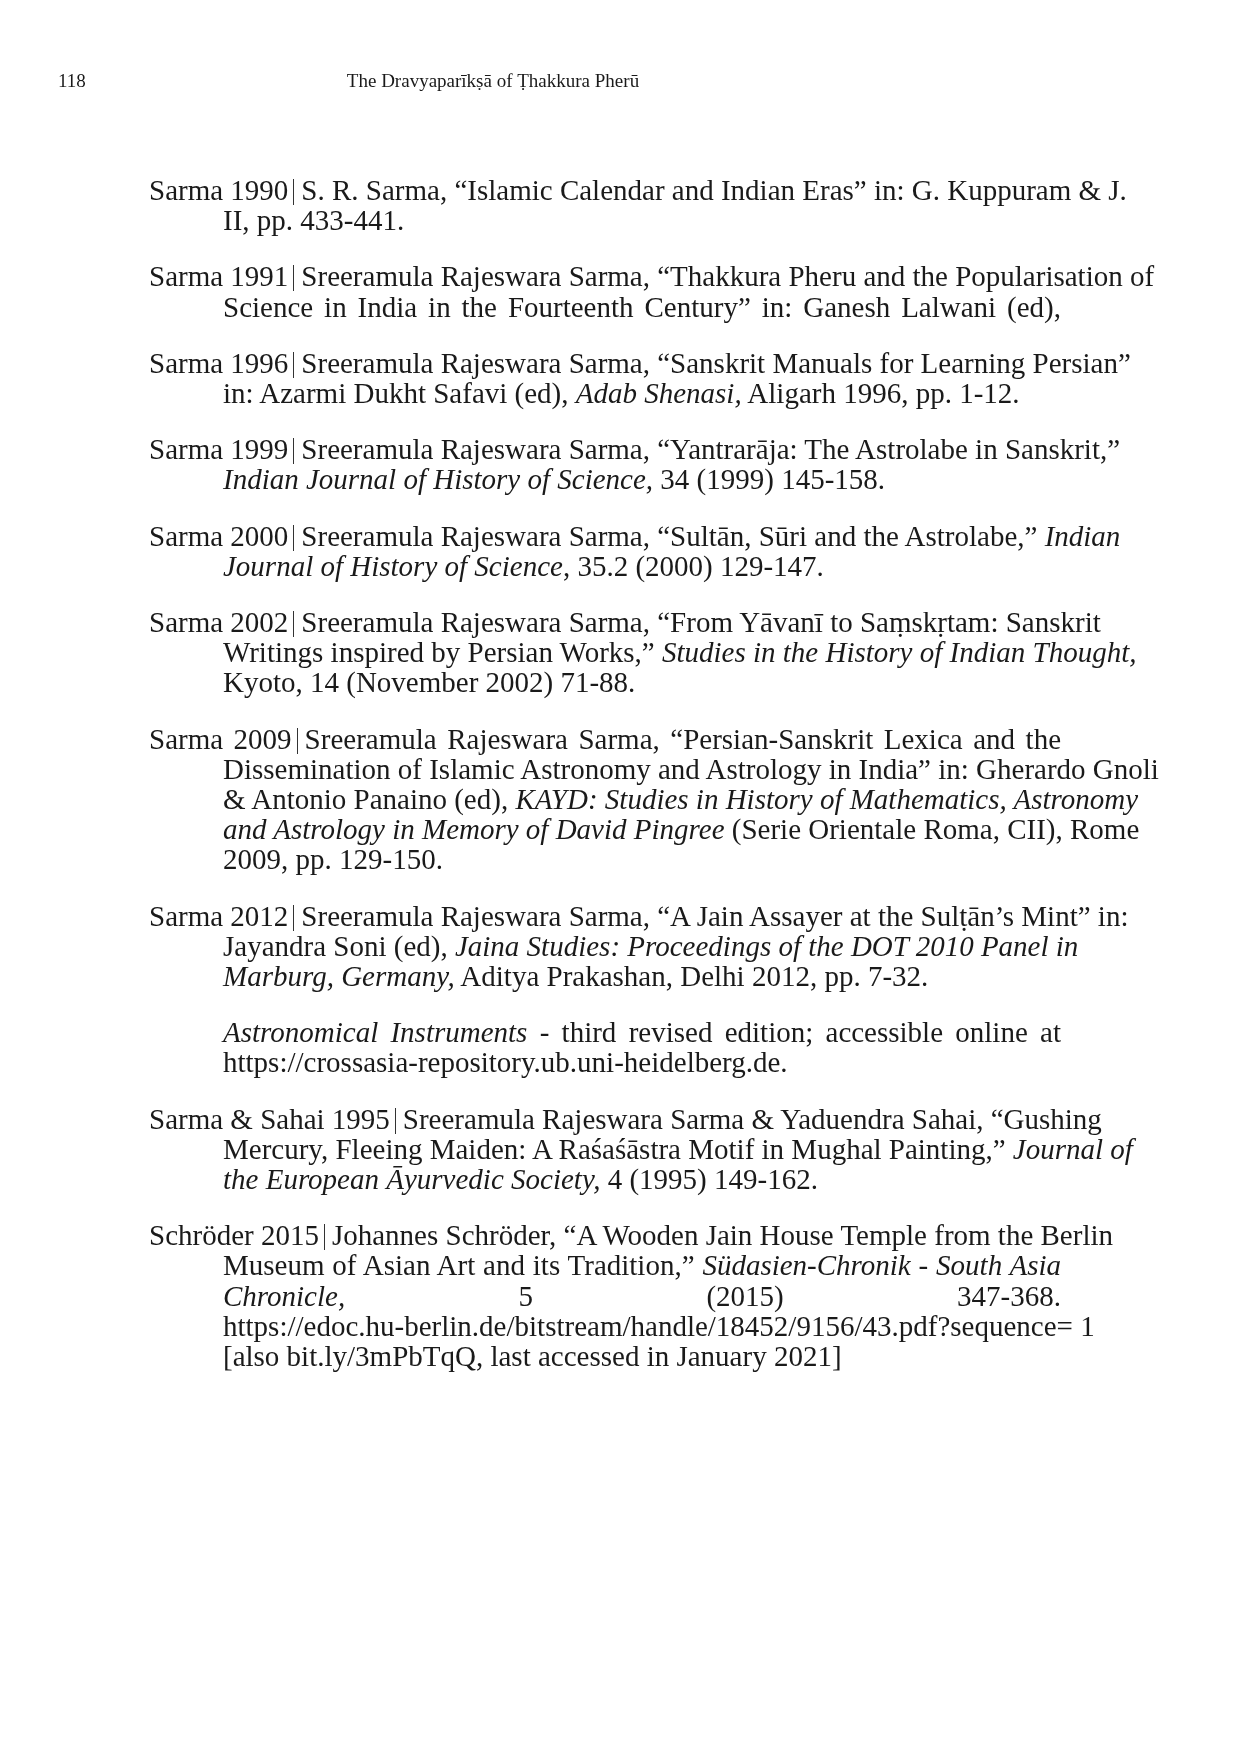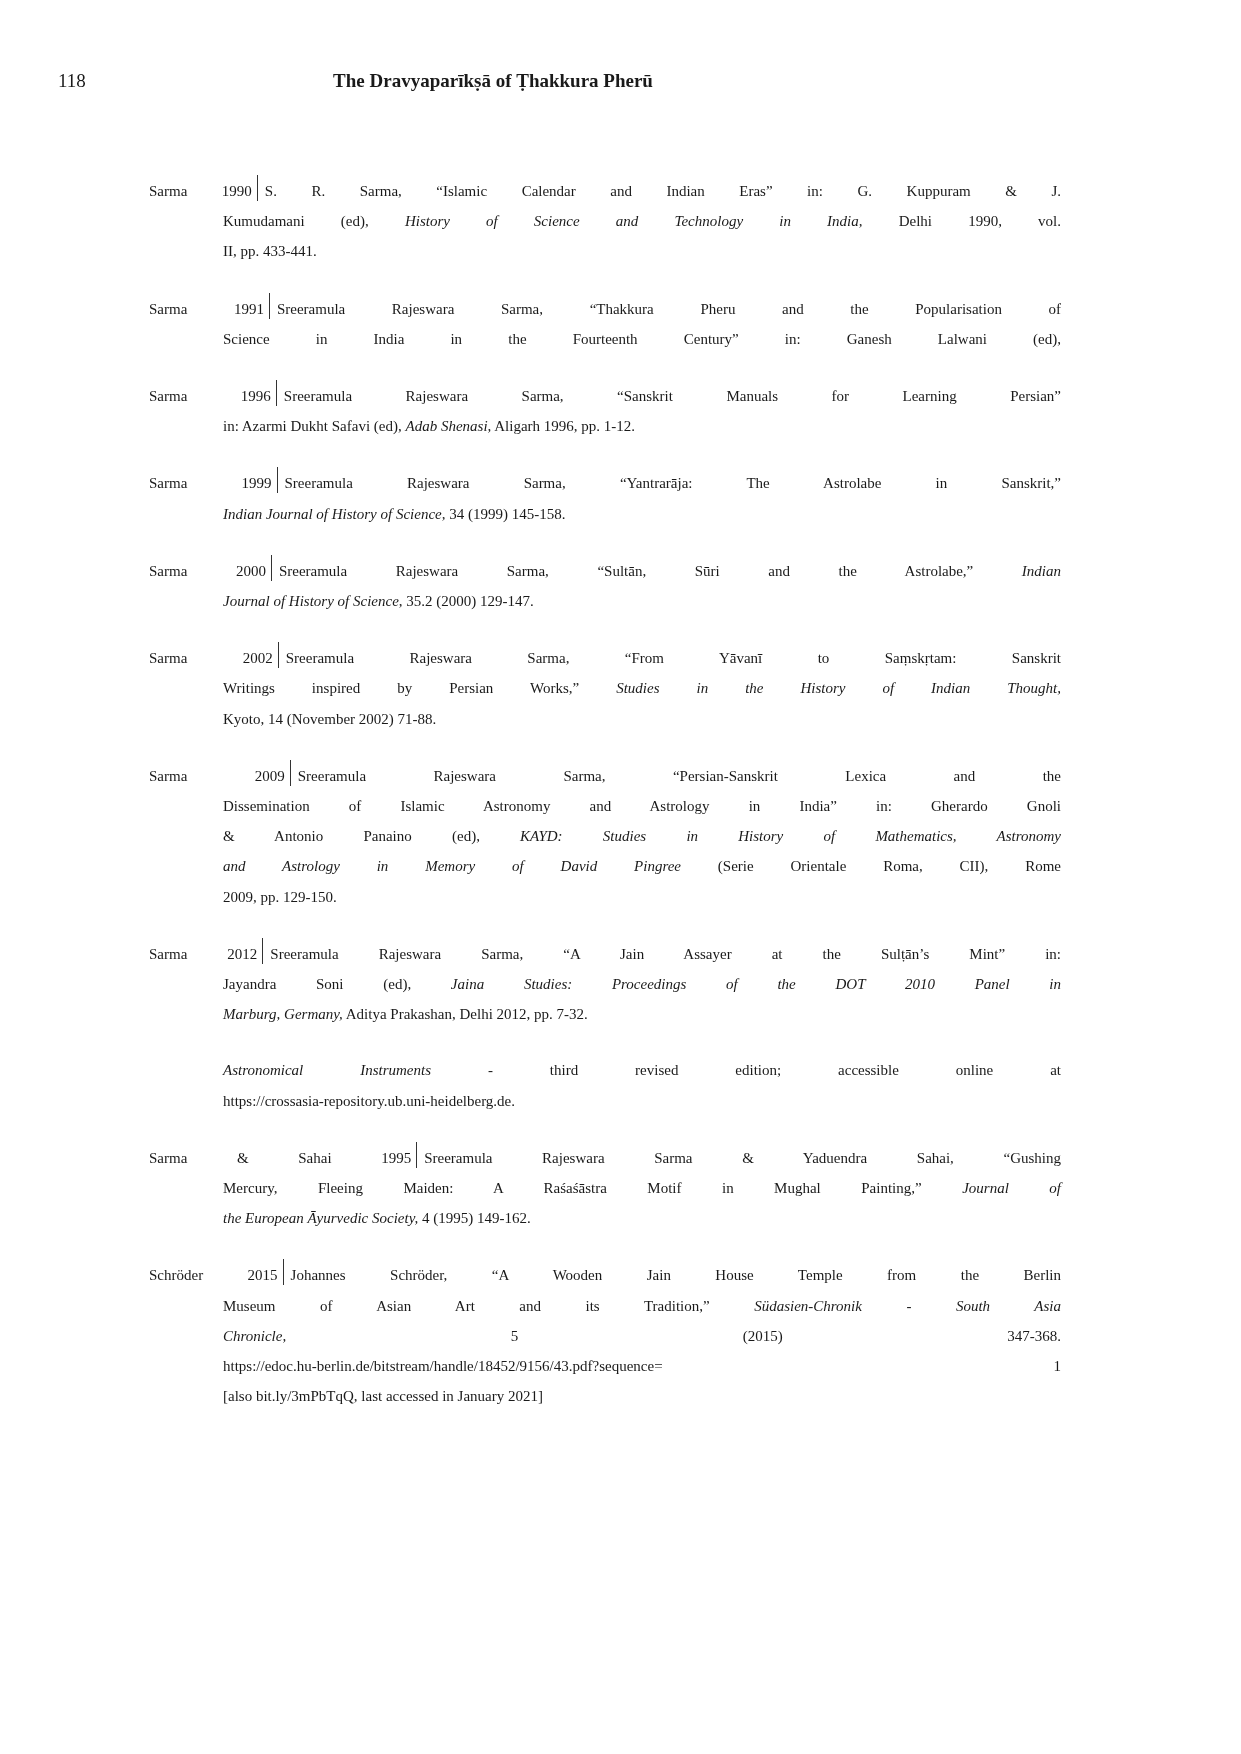--- a/index.html
+++ b/index.html
@@ -1,38 +1,37 @@
 <!DOCTYPE html>
 <html><head>
 <meta charset="utf-8">
 <style>
   html, body { margin: 0; padding: 0; background: #ffffff; }
   body { width: 1241px; height: 1754px; position: relative; overflow: hidden;
          font-family: "Liberation Serif", "DejaVu Serif", serif; color: #1a1a1a; }
   .page-number { position: absolute; left: 58px; top: 70px; font-size: 19px; }
-  .running-head { position: absolute; left: 0; width: 986px; top: 70px; text-align: center; font-size: 19px; font-weight: bold; }
+  .running-head { position: absolute; left: 0; width: 986px; top: 70px; text-align: center; font-size: 19px; }
   .bib { position: absolute; left: 149px; top: 175px; width: 912px; }
-  .entry { margin: 0 0 26px 0; font-size: 15px; line-height: 30.2px; }
+  .entry { margin: 0 0 26px 0; font-size: 29px; line-height: 30.2px; }
   .line { display: block; text-align: justify; text-align-last: justify; white-space: nowrap; }
   .line.last { text-align-last: left; }
   .line.indent { padding-left: 74px; }
   .key { }
   .sep { display: inline-block; width: 1px; height: 26px; background: #333; vertical-align: -5px; margin: 0 7px 0 5px; }
   .it { font-style: italic; }
 </style>
 </head>
 <body>
 
 <div class="page-number">118</div>
 <div class="running-head">The Dravyaparīkṣā of Ṭhakkura Pherū</div>
 
 <div class="bib" id="bib">
     <div class="entry">
       <span class="line"><span class="key">Sarma 1990</span><span class="sep"></span><span>S. R. Sarma, “Islamic Calendar and Indian Eras” in: G. Kuppuram &amp; J.</span></span>
-      <span class="line indent"><span>Kumudamani (ed), </span><span class="it">History of Science and Technology in India,</span><span> Delhi 1990, vol.</span></span>
       <span class="line indent last"><span>II, pp. 433-441.</span></span>
     </div>
     <div class="entry">
       <span class="line"><span class="key">Sarma 1991</span><span class="sep"></span><span>Sreeramula Rajeswara Sarma, “Thakkura Pheru and the Popularisation of</span></span>
       <span class="line indent"><span>Science in India in the Fourteenth Century” in: Ganesh Lalwani (ed),</span></span>
     </div>
     <div class="entry">
       <span class="line"><span class="key">Sarma 1996</span><span class="sep"></span><span>Sreeramula Rajeswara Sarma, “Sanskrit Manuals for Learning Persian”</span></span>
       <span class="line indent last"><span>in: Azarmi Dukht Safavi (ed), </span><span class="it">Adab Shenasi,</span><span> Aligarh 1996, pp. 1-12.</span></span>
     </div>

